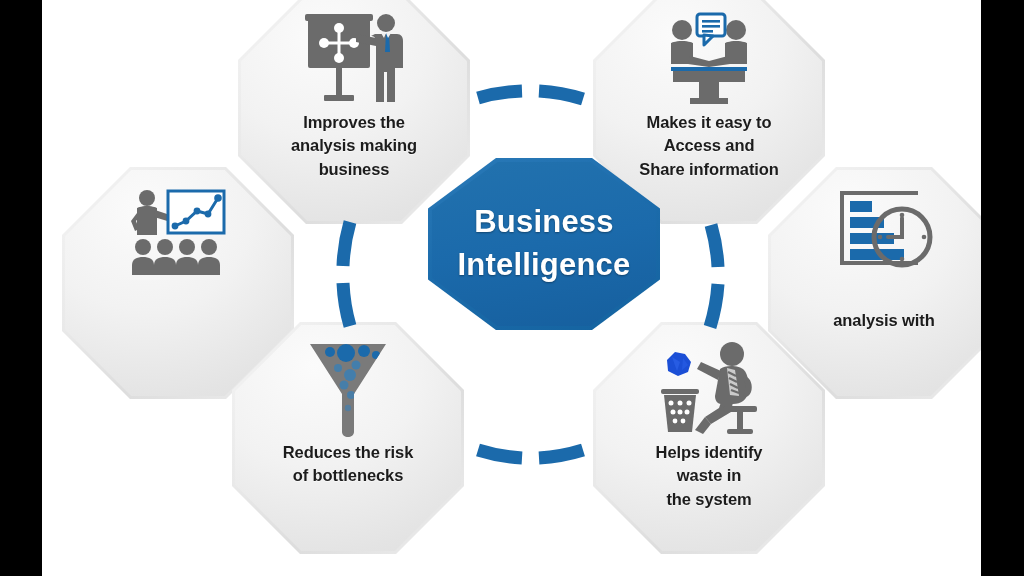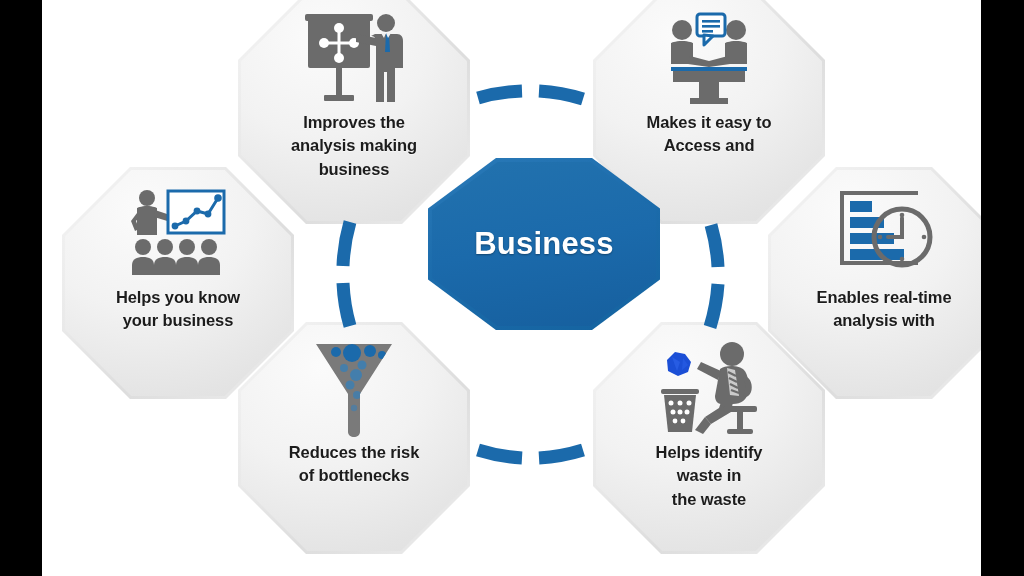--- a/index.html
+++ b/index.html
@@ -86,21 +86,21 @@
     font-weight: 600;
     letter-spacing: -0.1px;
     text-shadow: 0 1px 0 rgba(255,255,255,0.55);
   }
 
   
   #node-tl { left: 238px; top:  -8px; }
   #node-tr { left: 593px; top:  -8px; }
   #node-l  { left:  62px; top: 167px; }
   #node-r  { left: 768px; top: 167px; }
-  #node-bl { left: 238px; top: 322px; padding-left: 40px; }
+  #node-bl { left: 232px; top: 322px; padding-left: 40px; }
   #node-br { left: 593px; top: 322px; }
 
   
   #center {
     position: absolute;
     left: 428px;
     top: 158px;
     width: 232px;
     height: 172px;
     -webkit-clip-path: polygon(29.3% 0%, 70.7% 0%, 100% 29.3%, 100% 70.7%,
@@ -234,20 +234,21 @@
 
           <rect x="18" y="59" width="72" height="11" fill="#6b6b6b"></rect>
 
           <rect x="44" y="70" width="20" height="18" fill="#6b6b6b"></rect>
           <rect x="35" y="86" width="38" height="6" fill="#6b6b6b"></rect>
         </svg>
       </div>
       <div class="node-label">
         <span>Makes it easy to</span><br>
         <span>Access and</span><br>
+        <span>Share information</span>
       </div>
     </div>
   </div>
 
   <div class="node" id="node-l">
     <div class="node-inner">
       <div class="node-icon">
         <svg width="108" height="94" viewBox="0 0 108 94">
 
           <circle cx="23" cy="11" r="8" fill="#6b6b6b"></circle>
@@ -270,24 +271,20 @@
           <circle cx="41" cy="60" r="8" fill="#6b6b6b"></circle>
           <circle cx="63" cy="60" r="8" fill="#6b6b6b"></circle>
           <circle cx="85" cy="60" r="8" fill="#6b6b6b"></circle>
 
           <path d="M 8 88 L 8 78 C 8 72 13 70 19 70 C 25 70 30 72 30 78 L 30 88 Z" fill="#6b6b6b"></path>
           <path d="M 30 88 L 30 78 C 30 72 35 70 41 70 C 47 70 52 72 52 78 L 52 88 Z" fill="#6b6b6b"></path>
           <path d="M 52 88 L 52 78 C 52 72 57 70 63 70 C 69 70 74 72 74 78 L 74 88 Z" fill="#6b6b6b"></path>
           <path d="M 74 88 L 74 78 C 74 72 79 70 85 70 C 91 70 96 72 96 78 L 96 88 Z" fill="#6b6b6b"></path>
         </svg>
       </div>
-      <div class="node-label">
-        <span>Helps you know</span><br>
-        <span>your business</span>
-      </div>
     </div>
   </div>
 
   <div class="node" id="node-r">
     <div class="node-inner">
       <div class="node-icon">
         <svg width="108" height="94" viewBox="0 0 108 94">
 
           <polyline points="12,4 12,76 88,76" fill="none" stroke="#6b6b6b" stroke-width="4"></polyline>
           <polyline points="12,6 88,6" fill="none" stroke="#6b6b6b" stroke-width="4"></polyline>
@@ -301,21 +298,21 @@
 
           <polyline points="72,31 72,50 58,50" fill="none" stroke="#6b6b6b" stroke-width="4" stroke-linecap="round"></polyline>
 
           <circle cx="72" cy="28" r="2.3" fill="#6b6b6b"></circle>
           <circle cx="94" cy="50" r="2.3" fill="#6b6b6b"></circle>
           <circle cx="72" cy="72" r="2.3" fill="#6b6b6b"></circle>
           <circle cx="50" cy="50" r="2.3" fill="#6b6b6b"></circle>
         </svg>
       </div>
       <div class="node-label">
-        <span>Enables real-time</span><br>
+        <br>
         <span>analysis with</span><br>
       </div>
     </div>
   </div>
 
   <div class="node" id="node-bl">
     <div class="node-inner">
       <div class="node-icon">
         <svg width="108" height="102" viewBox="0 0 108 102">
           <defs>
@@ -387,27 +384,28 @@
           <path d="M 52 77 L 58 84 L 50 94 L 42 90 Z" fill="#6b6b6b"></path>
 
           <rect x="70" y="66" width="34" height="6" rx="2" fill="#6b6b6b"></rect>
           <rect x="84" y="72" width="6" height="18" fill="#6b6b6b"></rect>
           <rect x="74" y="89" width="26" height="5" rx="2" fill="#6b6b6b"></rect>
         </svg>
       </div>
       <div class="node-label">
         <span>Helps identify</span><br>
         <span>waste in</span><br>
-        <span>the waste</span>
+        <span>the system</span>
       </div>
     </div>
   </div>
 
   <div id="center">
     <div id="center-inner">
       <div class="center-line">Business</div>
+      <div class="center-line">Intelligence</div>
     </div>
   </div>
 
   <div class="bar" id="bar-left"></div>
   <div class="bar" id="bar-right"></div>
 
 </div>
 
 </body></html>

